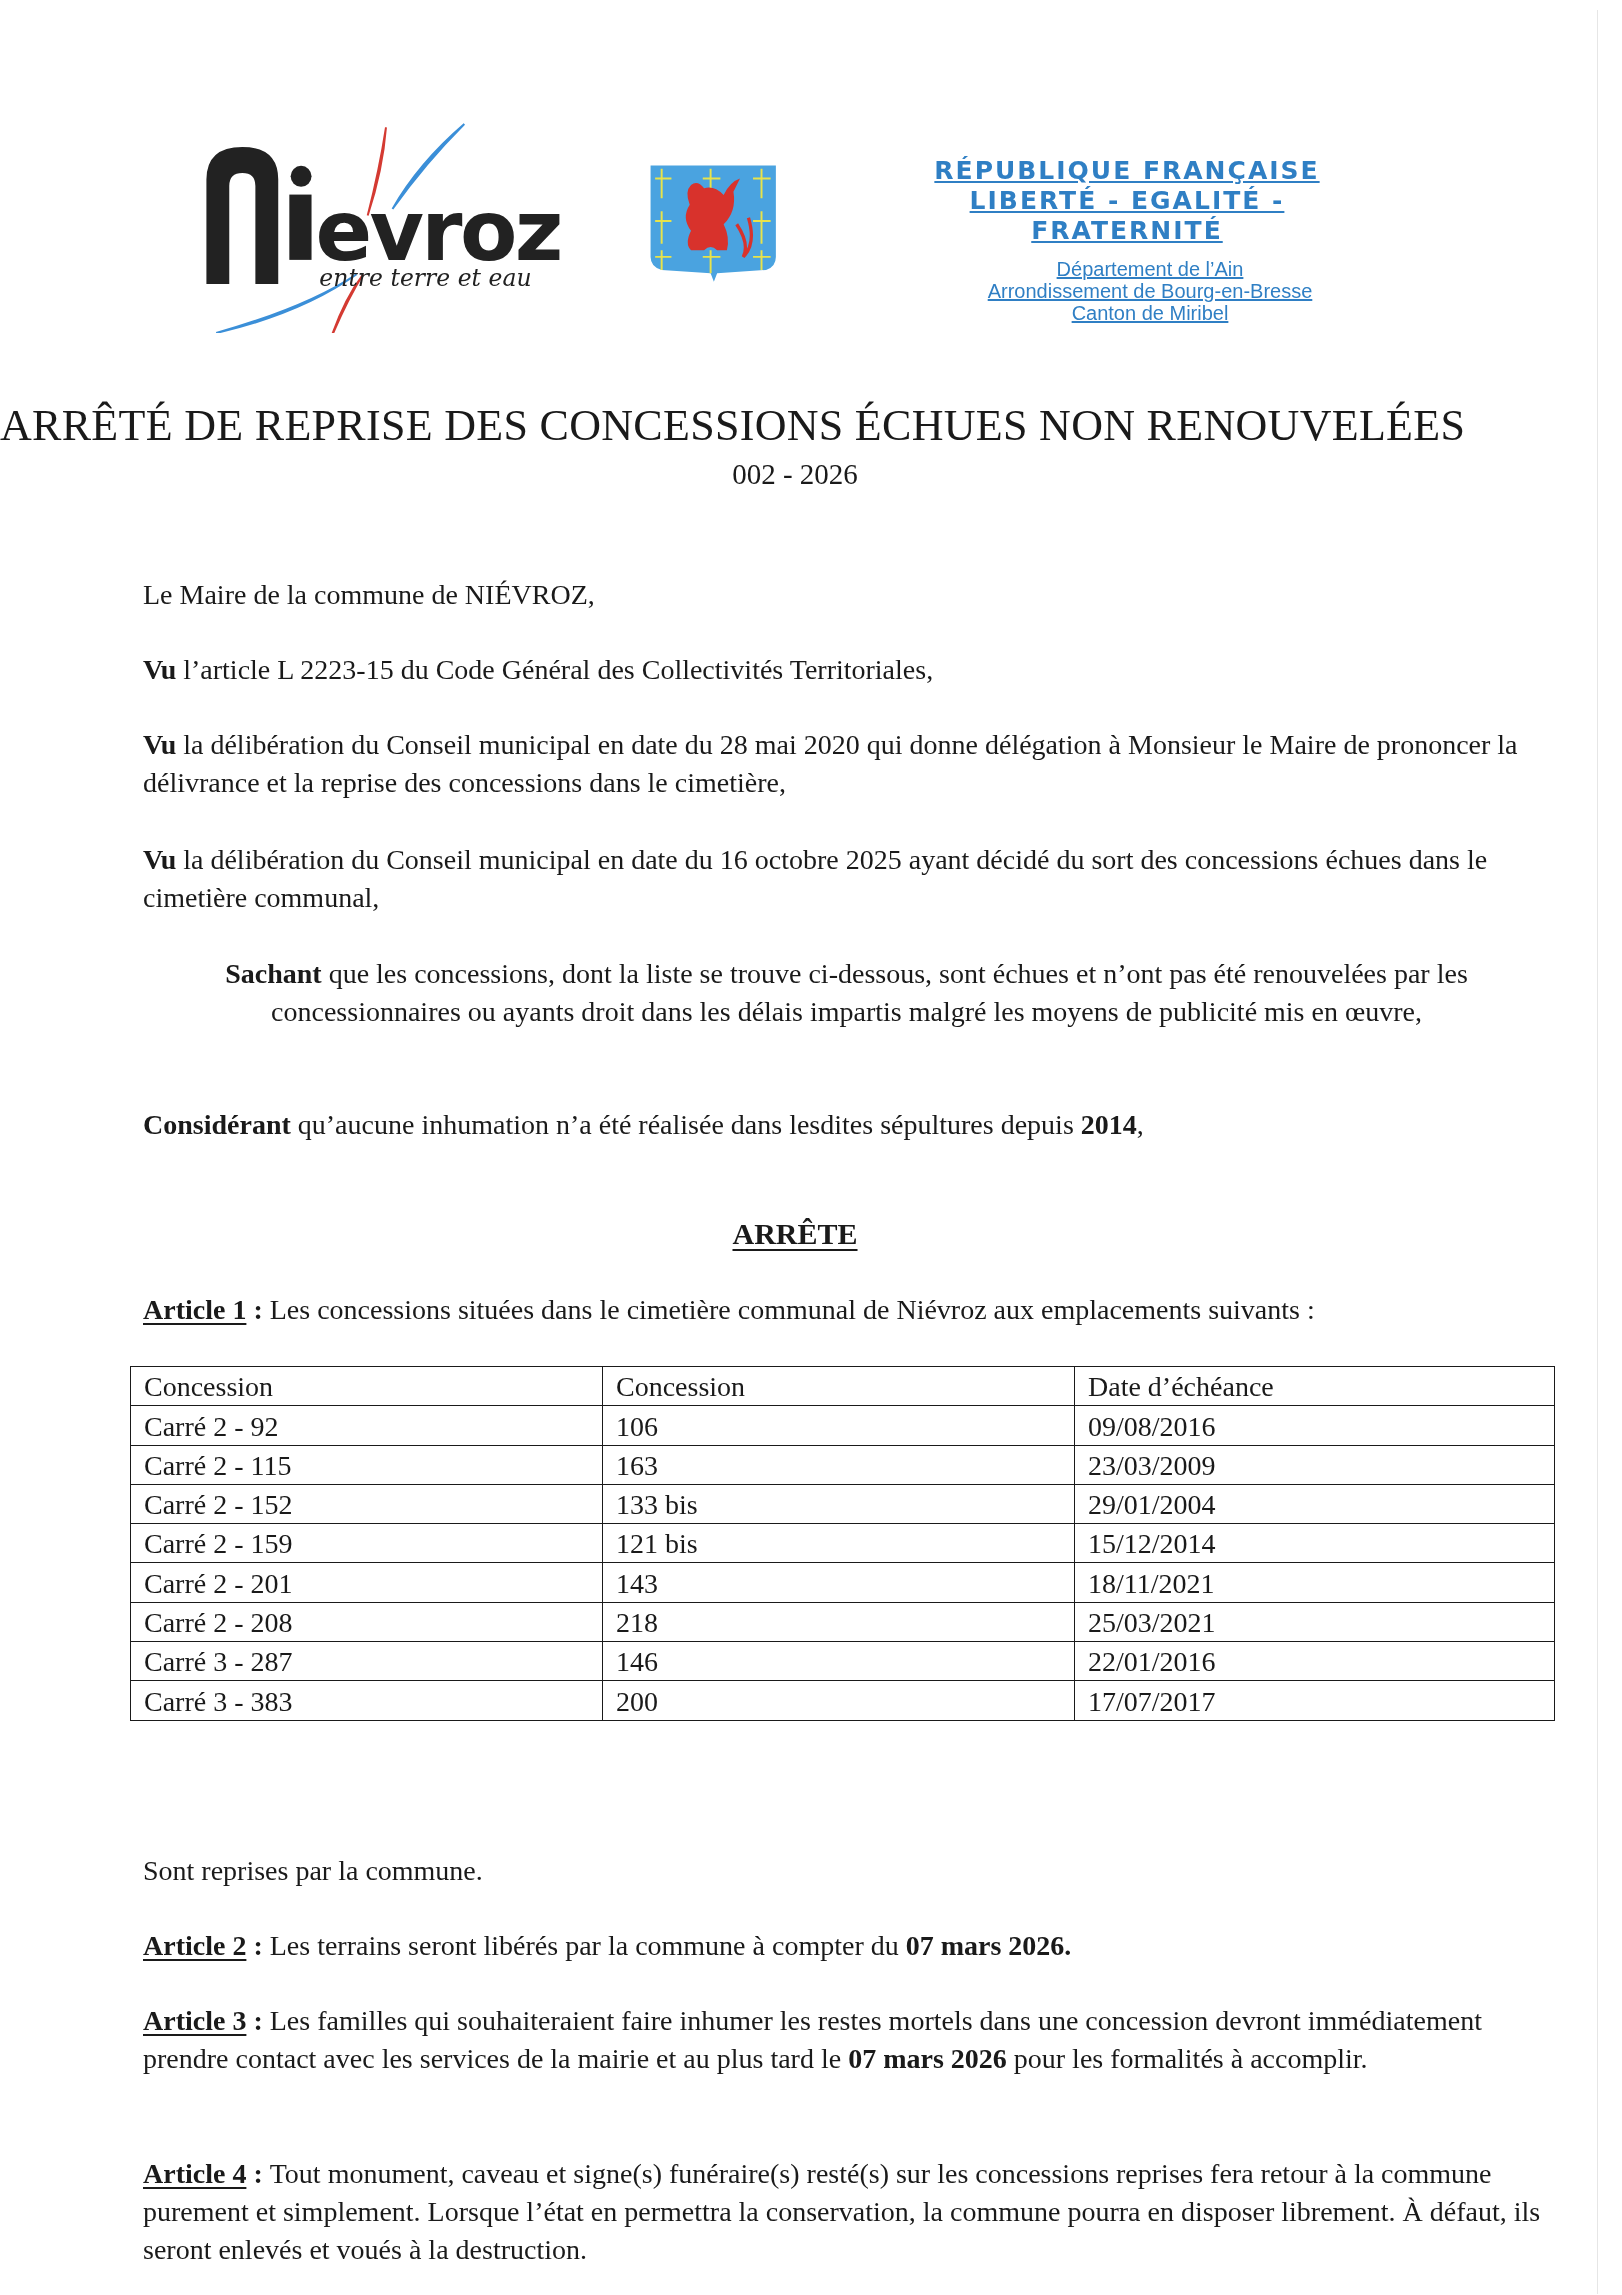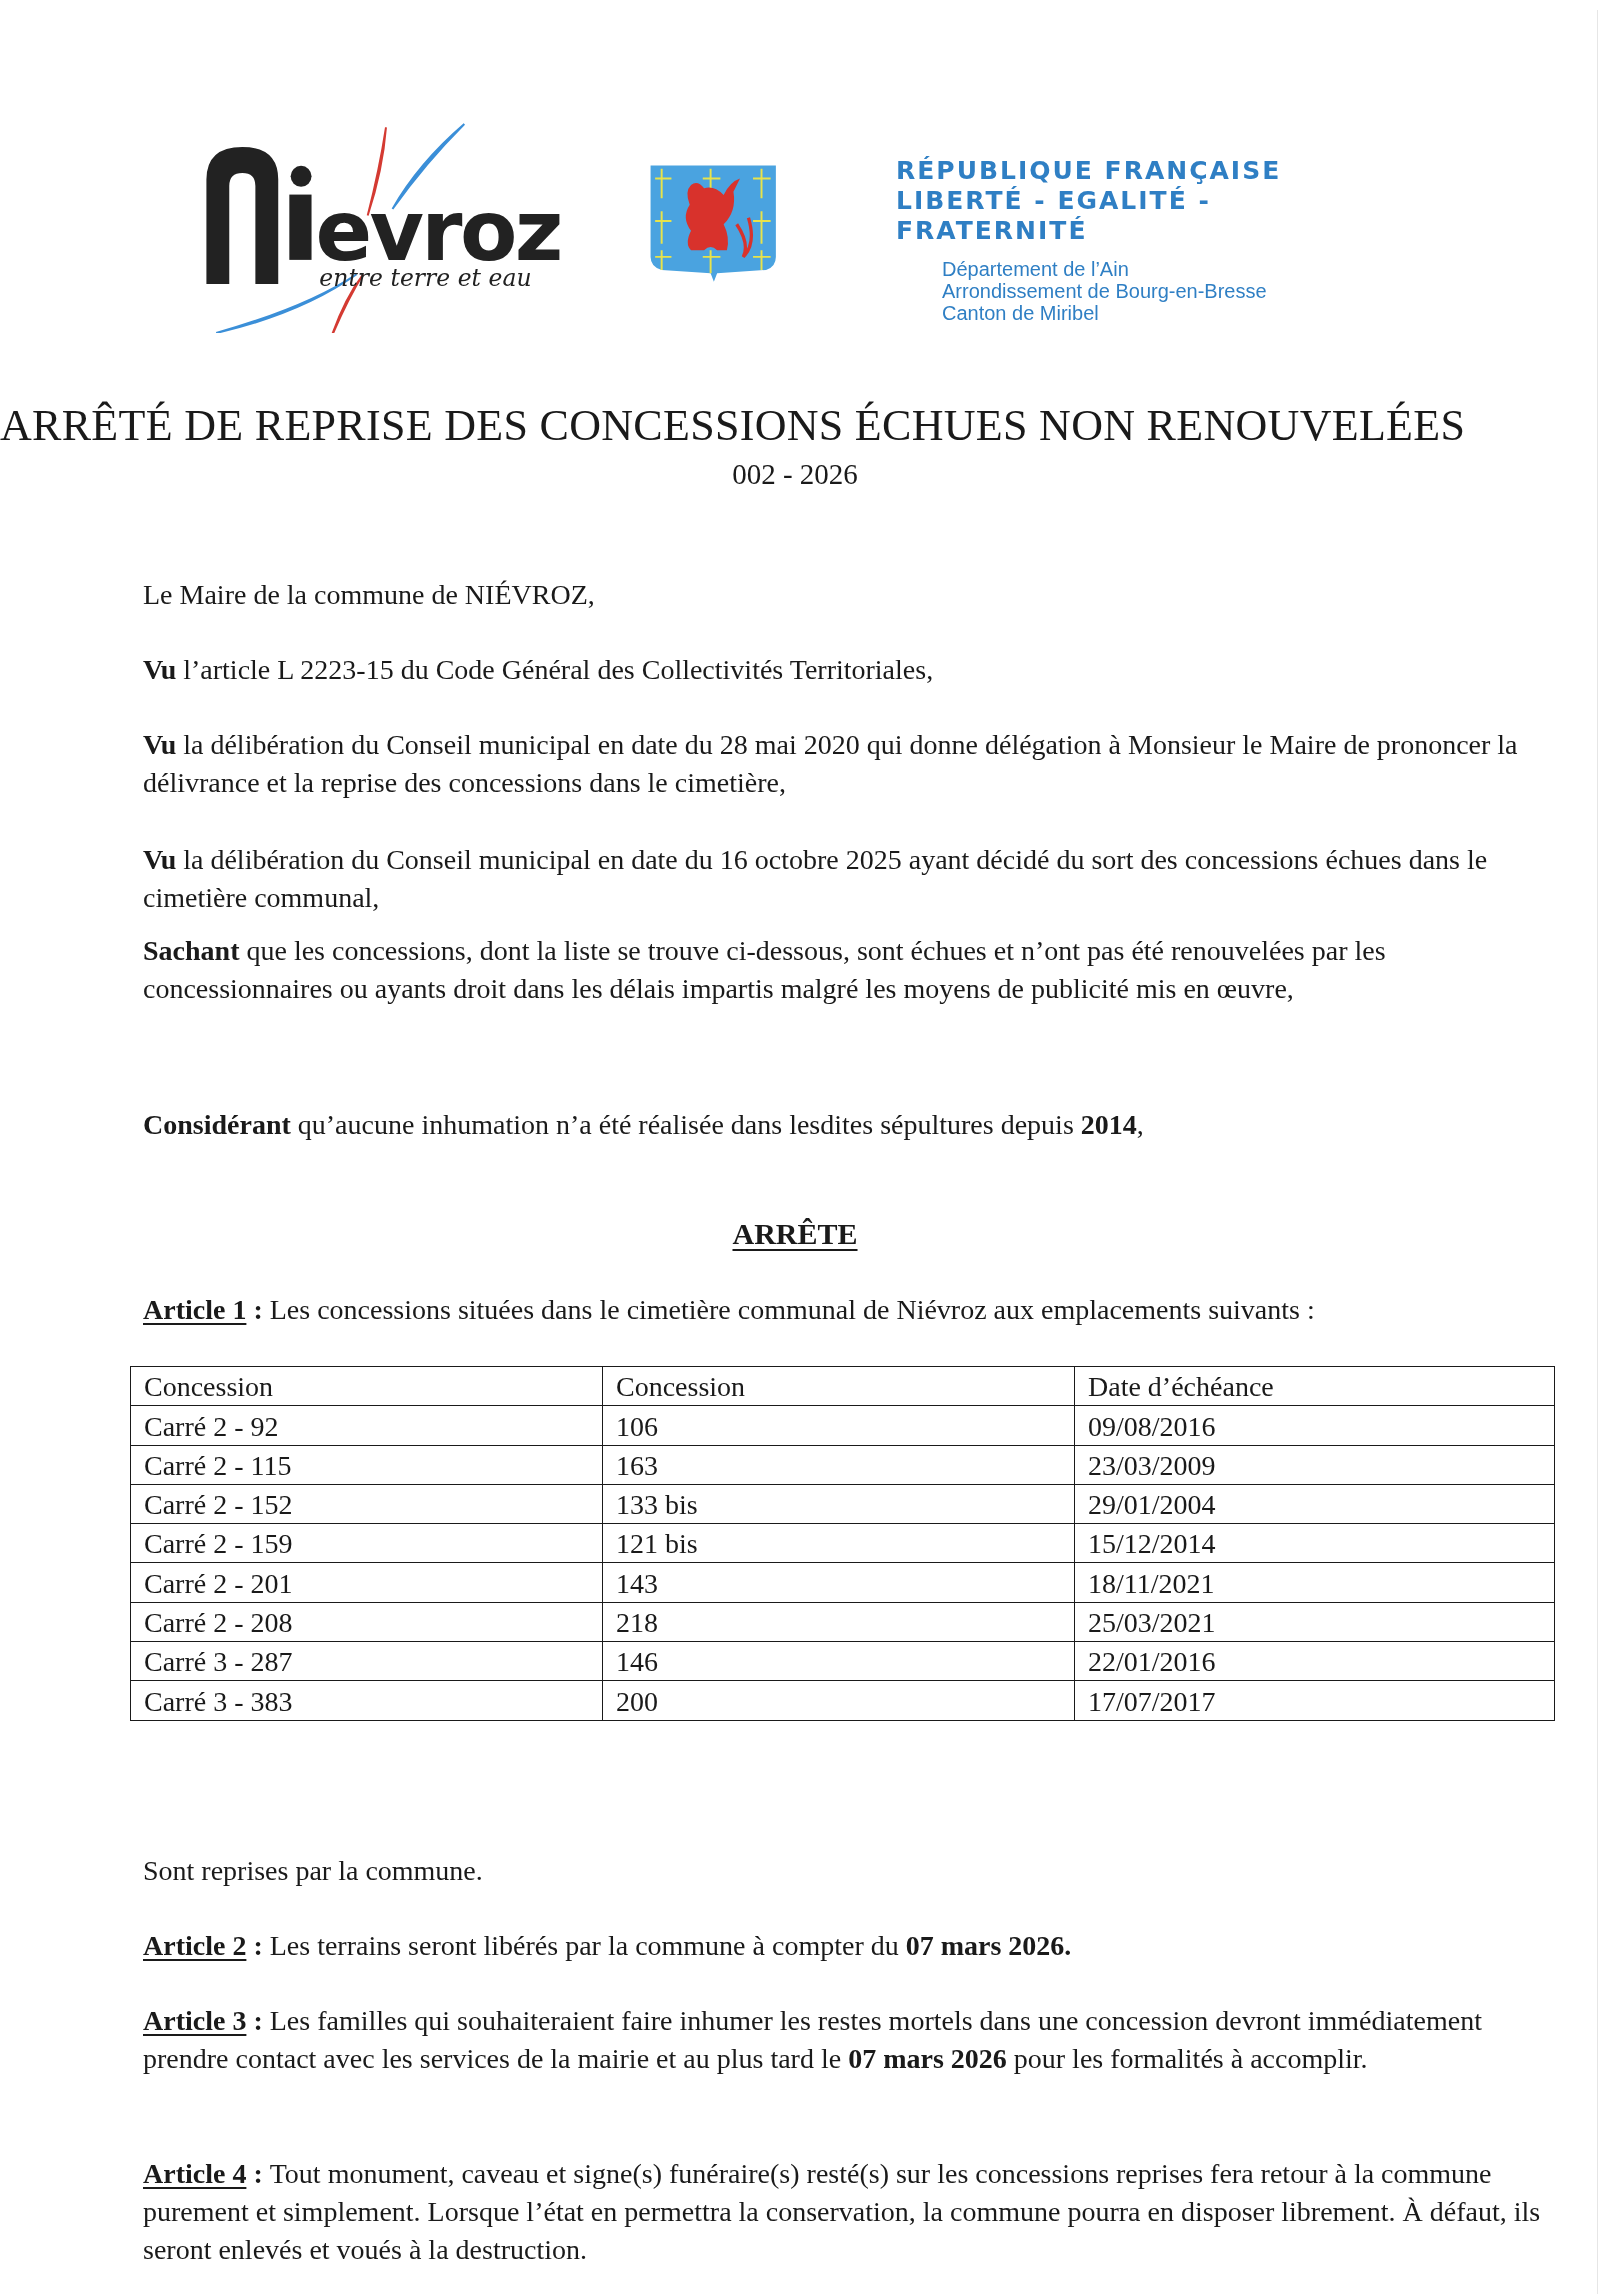--- a/index.html
+++ b/index.html
@@ -3,22 +3,22 @@
 <meta charset="utf-8">
 <style>
   html, body { margin:0; padding:0; background:#ffffff; }
   body { width:1623px; height:2295px; position:relative; overflow:hidden;
          font-family:"Liberation Serif","DejaVu Serif",serif; color:#1a1a1a; }
   .edge-line { position:absolute; left:1597px; top:9.8px; width:1.3px; height:2284px; background:#e6e6e6; }
 
   
   .logo { position:absolute; left:196px; top:111px; width:393px; height:222px; }
   .shield { position:absolute; left:645px; top:159px; width:141px; height:124px; }
-  .republique { position:absolute; left:896px; top:156px; width:510px; text-align:left;
-                font-family:"DejaVu Sans","Liberation Sans",sans-serif; color:#2f7fc4; }
+  .republique { position:absolute; left:872px; top:156px; width:510px; text-align:center;
+                font-family:"DejaVu Sans","Liberation Sans",sans-serif; color:#2f7fc4;text-decoration:underline; }
   .republique .l1 { font-size:25px; font-weight:bold; letter-spacing:2px; line-height:30px; }
   .republique .l2 { font-size:25px; font-weight:bold; letter-spacing:2px; line-height:30px; }
   .republique .sub { font-family:"Liberation Sans","DejaVu Sans",sans-serif; font-weight:normal;
                      font-size:20px; line-height:22px; letter-spacing:0; margin-left:46px; margin-top:11.8px; }
 
   
   .doc-title { position:absolute; left:0; width:1590px; top:400px; 
                font-size:44px; letter-spacing:0.3px; }
   .doc-number { position:absolute; left:0; width:1590px; top:458px; text-align:center; font-size:29px; }
 
@@ -99,21 +99,21 @@
 </div>
 
 <div class="para" style="top:726px;">
   <b>Vu</b><span> la délibération du Conseil municipal en date du 28 mai 2020 qui donne délégation à Monsieur le Maire de prononcer la délivrance et la reprise des concessions dans le cimetière,</span>
 </div>
 
 <div class="para" style="top:841px;">
   <b>Vu</b><span> la délibération du Conseil municipal en date du 16 octobre 2025 ayant décidé du sort des concessions échues dans le cimetière communal,</span>
 </div>
 
-<div class="para" style="top:932px;">
+<div class="para" style="top:955px;text-align:center;">
   <b>Sachant</b><span> que les concessions, dont la liste se trouve ci-dessous, sont échues et n’ont pas été renouvelées par les concessionnaires ou ayants droit dans les délais impartis malgré les moyens de publicité mis en œuvre,</span>
 </div>
 
 <div class="para" style="top:1106px;">
   <b>Considérant</b><span> qu’aucune inhumation n’a été réalisée dans lesdites sépultures depuis </span><b>2014</b><span>,</span>
 </div>
 
 <div class="arrete">ARRÊTE</div>
 
 <div class="para" style="top:1291px;">

